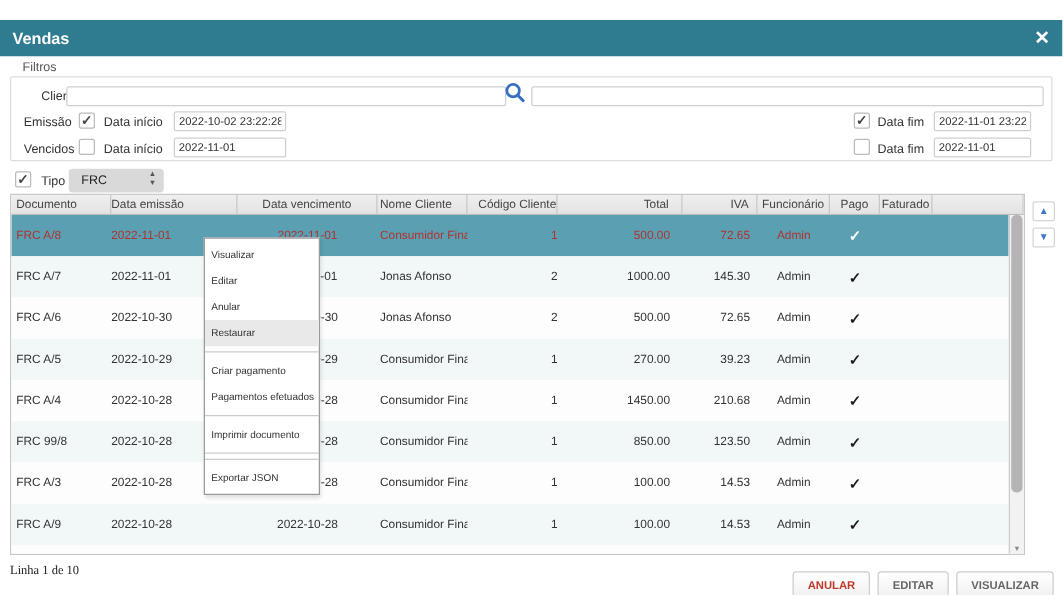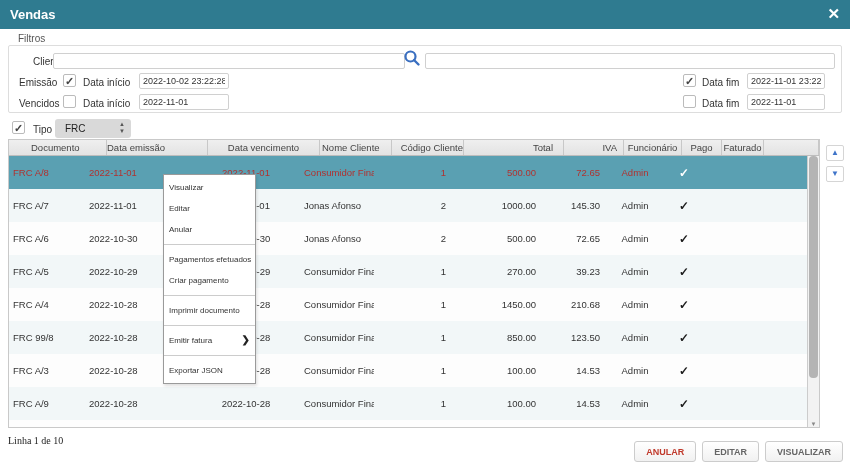--- a/index.html
+++ b/index.html
@@ -6,21 +6,21 @@
     --titlebar:#2f7b90;
     --sel-row:#5aa0b2;
     --sel-text:#b03230;
     --row-alt:#f2f7f8;
     --accent-blue:#3f74c9;
     --danger:#c0392b;
   }
   *{box-sizing:border-box;margin:0;padding:0;}
   html,body{width:850px;height:476px;background:#fff;overflow:hidden;}
   body{font-family:"Liberation Sans",sans-serif;color:#333;position:relative;}
-  .dialog{position:absolute;inset:0;background:#fff;}
+  .dialog{position:absolute;inset:0;background:#fff;margin-top:16px;}
 
   
   .titlebar{position:absolute;left:0;top:0;width:850px;height:29px;background:var(--titlebar);}
   .titlebar .title{position:absolute;left:10px;top:7px;color:#fff;font-size:13px;font-weight:bold;}
   .titlebar .close{position:absolute;right:10px;top:5px;color:#fff;font-size:15px;font-weight:bold;cursor:pointer;}
 
   
   .filters-legend{position:absolute;left:18px;top:33px;font-size:10px;color:#555;}
   .filters-box{position:absolute;left:8px;top:45px;width:834px;height:68px;border:1px solid #ddd;border-radius:2px;background:#fff;}
   .flabel{position:absolute;font-size:10px;color:#333;}
@@ -29,21 +29,21 @@
   .search-btn{position:absolute;left:403px;top:49px;width:18px;height:18px;cursor:pointer;}
 
   
   .tipo-label{position:absolute;left:33px;top:124px;font-size:10px;color:#333;}
   .tipo-select{position:absolute;left:55px;top:119px;width:76px;height:19px;background:#d9d9d9;border-radius:3px;font-size:10px;color:#222;cursor:pointer;}
   .tipo-select .val{position:absolute;left:10px;top:4px;}
   .tipo-select .spinner{position:absolute;right:6px;top:2px;display:flex;flex-direction:column;line-height:7px;font-size:6px;color:#555;}
 
   
   .table{position:absolute;left:8px;top:139px;width:812px;height:289px;border:1px solid #c9c9c9;background:#fff;overflow:hidden;}
-  .thead{display:flex;height:16px;background:linear-gradient(#efefef,#e3e3e3);border-bottom:1px solid #bdbdbd;padding-left:18px;}
+  .thead{display:flex;height:16px;background:linear-gradient(#efefef,#e3e3e3);border-bottom:1px solid #bdbdbd;}
   .th{font-size:9.5px;color:#444;text-align:center;line-height:15px;border-right:1px solid #c8c8c8;overflow:hidden;white-space:nowrap;cursor:pointer;}
   .tbody{position:absolute;left:0;top:16px;width:798px;bottom:0;overflow:hidden;}
   .tr{display:flex;height:33px;align-items:center;background:#fdfdfd;cursor:pointer;}
   .tr:nth-child(even){background:var(--row-alt);}
   .tr.selected{background:var(--sel-row);color:var(--sel-text);}
   .td{font-size:9.5px;overflow:hidden;white-space:nowrap;}
   .c-doc{width:80px;padding-left:4px;text-align:left;}
   .c-de{width:101px;text-align:left;}
   .c-dv{width:112px;text-align:center;}
   .c-nc{width:72px;text-align:left;padding-left:2px;}
@@ -261,27 +261,27 @@
 
   <div class="nav-arrows">
     <div class="nav-btn">▲</div>
     <div class="nav-btn">▼</div>
   </div>
 
   <div class="context-menu" id="context-menu">
       <div class="menu-item"><span>Visualizar</span></div>
       <div class="menu-item"><span>Editar</span></div>
       <div class="menu-item"><span>Anular</span></div>
-      <div class="menu-sep"></div>
+      <div class="menu-item highlighted"><span>Restaurar</span></div>
+      <div class="menu-sep"></div>
+      <div class="menu-item"><span>Criar pagamento</span></div>
       <div class="menu-item"><span>Pagamentos efetuados</span></div>
-      <div class="menu-item"><span>Criar pagamento</span></div>
       <div class="menu-sep"></div>
       <div class="menu-item"><span>Imprimir documento</span></div>
       <div class="menu-sep"></div>
-      <div class="menu-item"><span>Emitir fatura</span><span class="sub">❯</span></div>
       <div class="menu-sep"></div>
       <div class="menu-item"><span>Exportar JSON</span></div>
     </div>
 
   <div class="status">Linha 1 de 10</div>
   <div class="footer-buttons" id="footer-buttons">
       <button class="fbtn danger">ANULAR</button>
       <button class="fbtn">EDITAR</button>
       <button class="fbtn">VISUALIZAR</button>
     </div>

